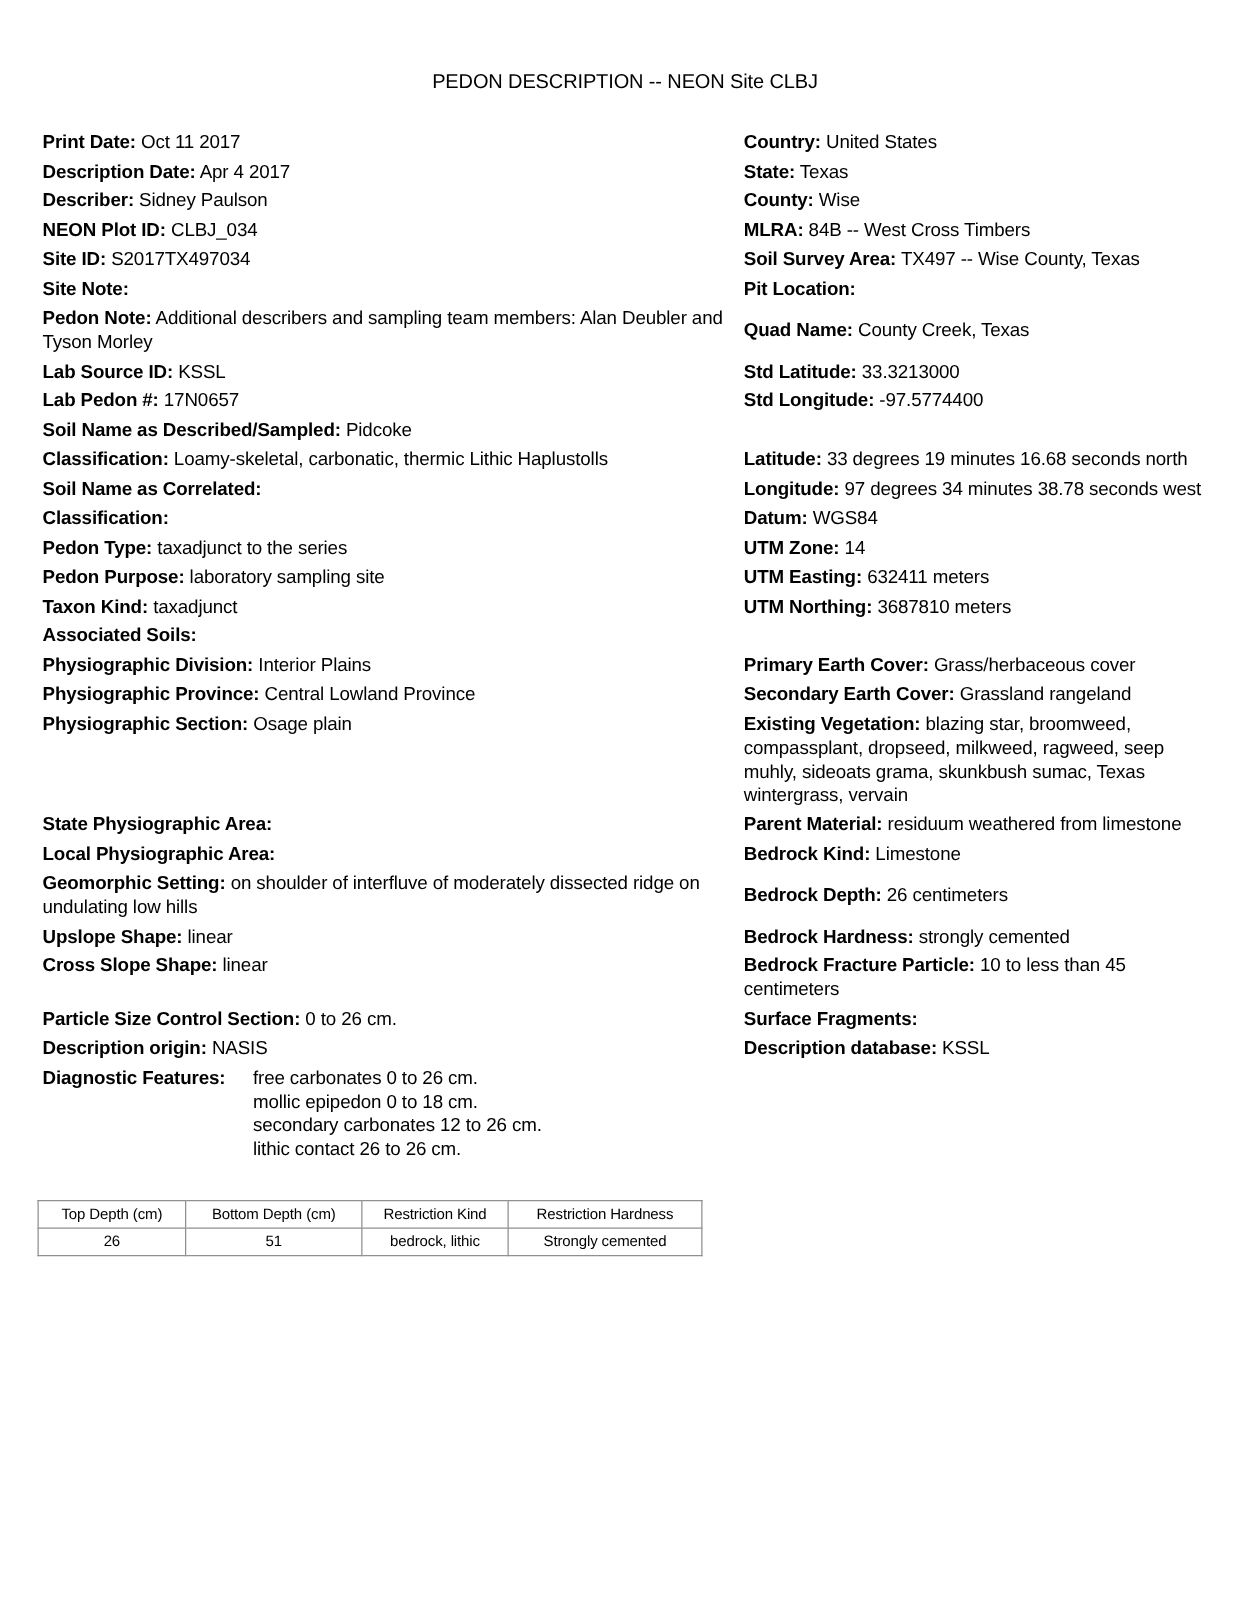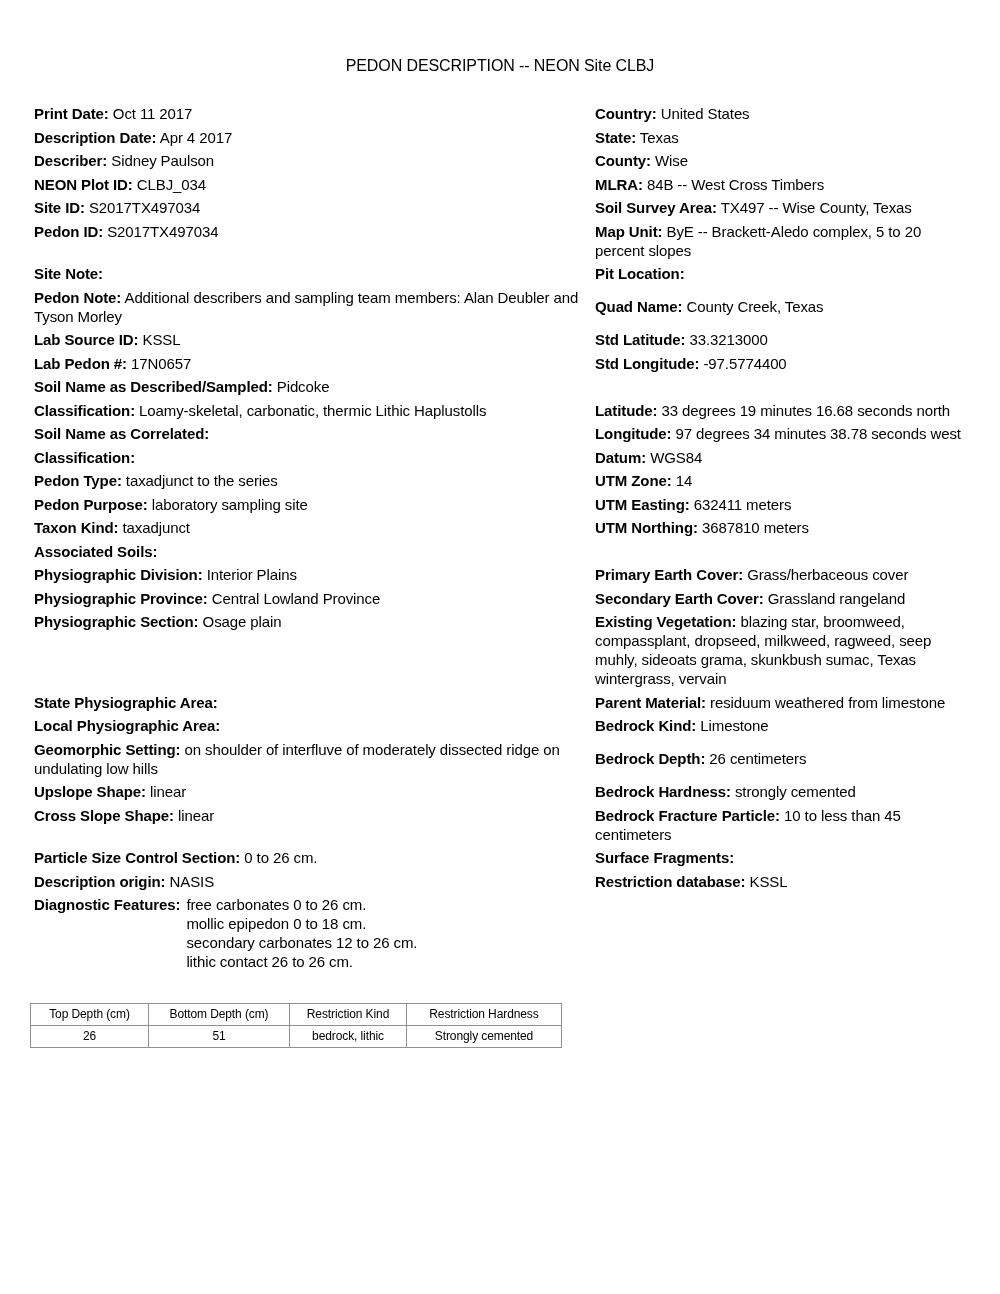--- a/index.html
+++ b/index.html
@@ -20,21 +20,21 @@
     border-collapse:collapse; table-layout:fixed;
     width:936px; margin:26px 0 0 34px;
     font-size:15px; line-height:19px; letter-spacing:-0.1px;
   }
   table.fields td { padding-top:2.25px; padding-bottom:2.25px; }
   table.fields td.left  { width:561px; padding-right:16px; vertical-align:top; }
   table.fields td.right { width:375px; padding-right:4px;  vertical-align:middle; }
   table.fields b { font-weight:bold; }
   .hang { display:flex; }
   .hang b { white-space:nowrap; }
-  .hang-items { margin-left:6px; }
+  .hang-items { margin-left:22px; }
   table.restrictions {
     border-collapse:collapse; table-layout:fixed;
     margin:29px 0 0 30px;
     font-size:12px; line-height:19px; letter-spacing:-0.1px;
     border:1px solid #7d7d7d;
   }
   table.restrictions th, table.restrictions td {
     border:1px solid #909090;
     font-weight:normal;
     padding:1px 4px;
@@ -65,24 +65,20 @@
         </tr>
         <tr>
           <td class="left"><span><b>NEON Plot ID:</b><span> CLBJ_034</span></span></td>
           <td class="right"><span><b>MLRA:</b><span> 84B -- West Cross Timbers</span></span></td>
         </tr>
         <tr>
           <td class="left"><span><b>Site ID:</b><span> S2017TX497034</span></span></td>
           <td class="right"><span><b>Soil Survey Area:</b><span> TX497 -- Wise County, Texas</span></span></td>
         </tr>
         <tr>
-          <td class="left"><span><b>Pedon ID:</b><span> S2017TX497034</span></span></td>
-          <td class="right"><span><b>Map Unit:</b><span> ByE -- Brackett-Aledo complex, 5 to 20 percent slopes</span></span></td>
-        </tr>
-        <tr>
           <td class="left"><span><b>Site Note:</b></span></td>
           <td class="right"><span><b>Pit Location:</b></span></td>
         </tr>
         <tr>
           <td class="left"><span><b>Pedon Note:</b><span> Additional describers and sampling team members: Alan Deubler and Tyson Morley</span></span></td>
           <td class="right"><span><b>Quad Name:</b><span> County Creek, Texas</span></span></td>
         </tr>
         <tr>
           <td class="left"><span><b>Lab Source ID:</b><span> KSSL</span></span></td>
           <td class="right"><span><b>Std Latitude:</b><span> 33.3213000</span></span></td>
@@ -154,21 +150,21 @@
         <tr>
           <td class="left"><span><b>Cross Slope Shape:</b><span> linear</span></span></td>
           <td class="right"><span><b>Bedrock Fracture Particle:</b><span> 10 to less than 45 centimeters</span></span></td>
         </tr>
         <tr>
           <td class="left"><span><b>Particle Size Control Section:</b><span> 0 to 26 cm.</span></span></td>
           <td class="right"><span><b>Surface Fragments:</b></span></td>
         </tr>
         <tr>
           <td class="left"><span><b>Description origin:</b><span> NASIS</span></span></td>
-          <td class="right"><span><b>Restriction database:</b><span> KSSL</span></span></td>
+          <td class="right"><span><b>Description database:</b><span> KSSL</span></span></td>
         </tr>
         <tr>
           <td class="left">
             <div class="hang">
               <b>Diagnostic Features:</b>
               <div class="hang-items">
                 <div>free carbonates 0 to 26 cm.</div>
                 <div>mollic epipedon 0 to 18 cm.</div>
                 <div>secondary carbonates 12 to 26 cm.</div>
                 <div>lithic contact 26 to 26 cm.</div>

